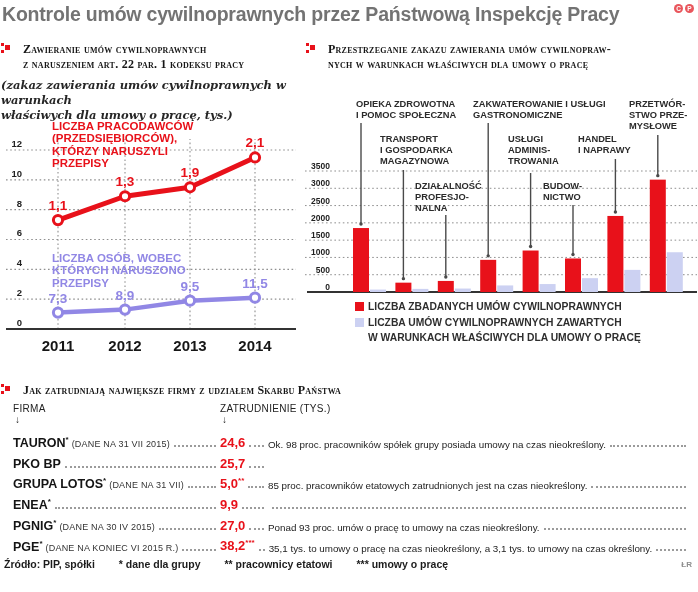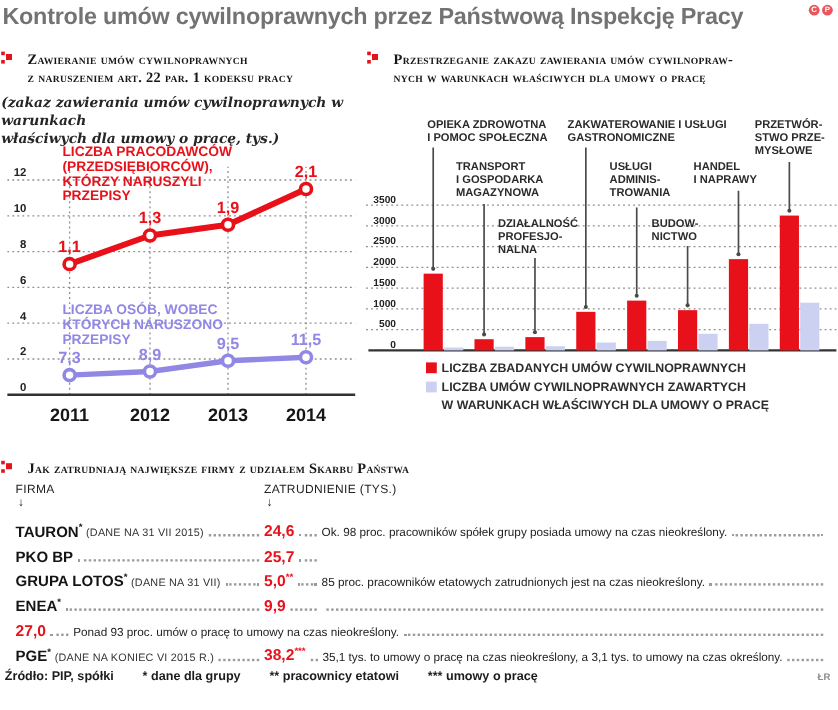--- a/index.html
+++ b/index.html
@@ -272,20 +272,25 @@
       </div>
       <div class="t-val">
         <span class="cval">9,9</span>
         <span class="leader"></span>
       </div>
       <div class="t-desc">
         <span class="leader"></span>
       </div>
     </div>
     <div class="t-row">
+      <div class="t-name">
+        <span class="cname">PGNIG<sup>*</sup></span>
+        <span class="cnote"> (DANE NA 30 IV 2015)</span>
+        <span class="leader"></span>
+      </div>
       <div class="t-val">
         <span class="cval">27,0</span>
         <span class="leader"></span>
       </div>
       <div class="t-desc">
         <span class="cdesc">Ponad 93 proc. umów o pracę to umowy na czas nieokreślony.</span>
         <span class="leader"></span>
       </div>
     </div>
     <div class="t-row">

